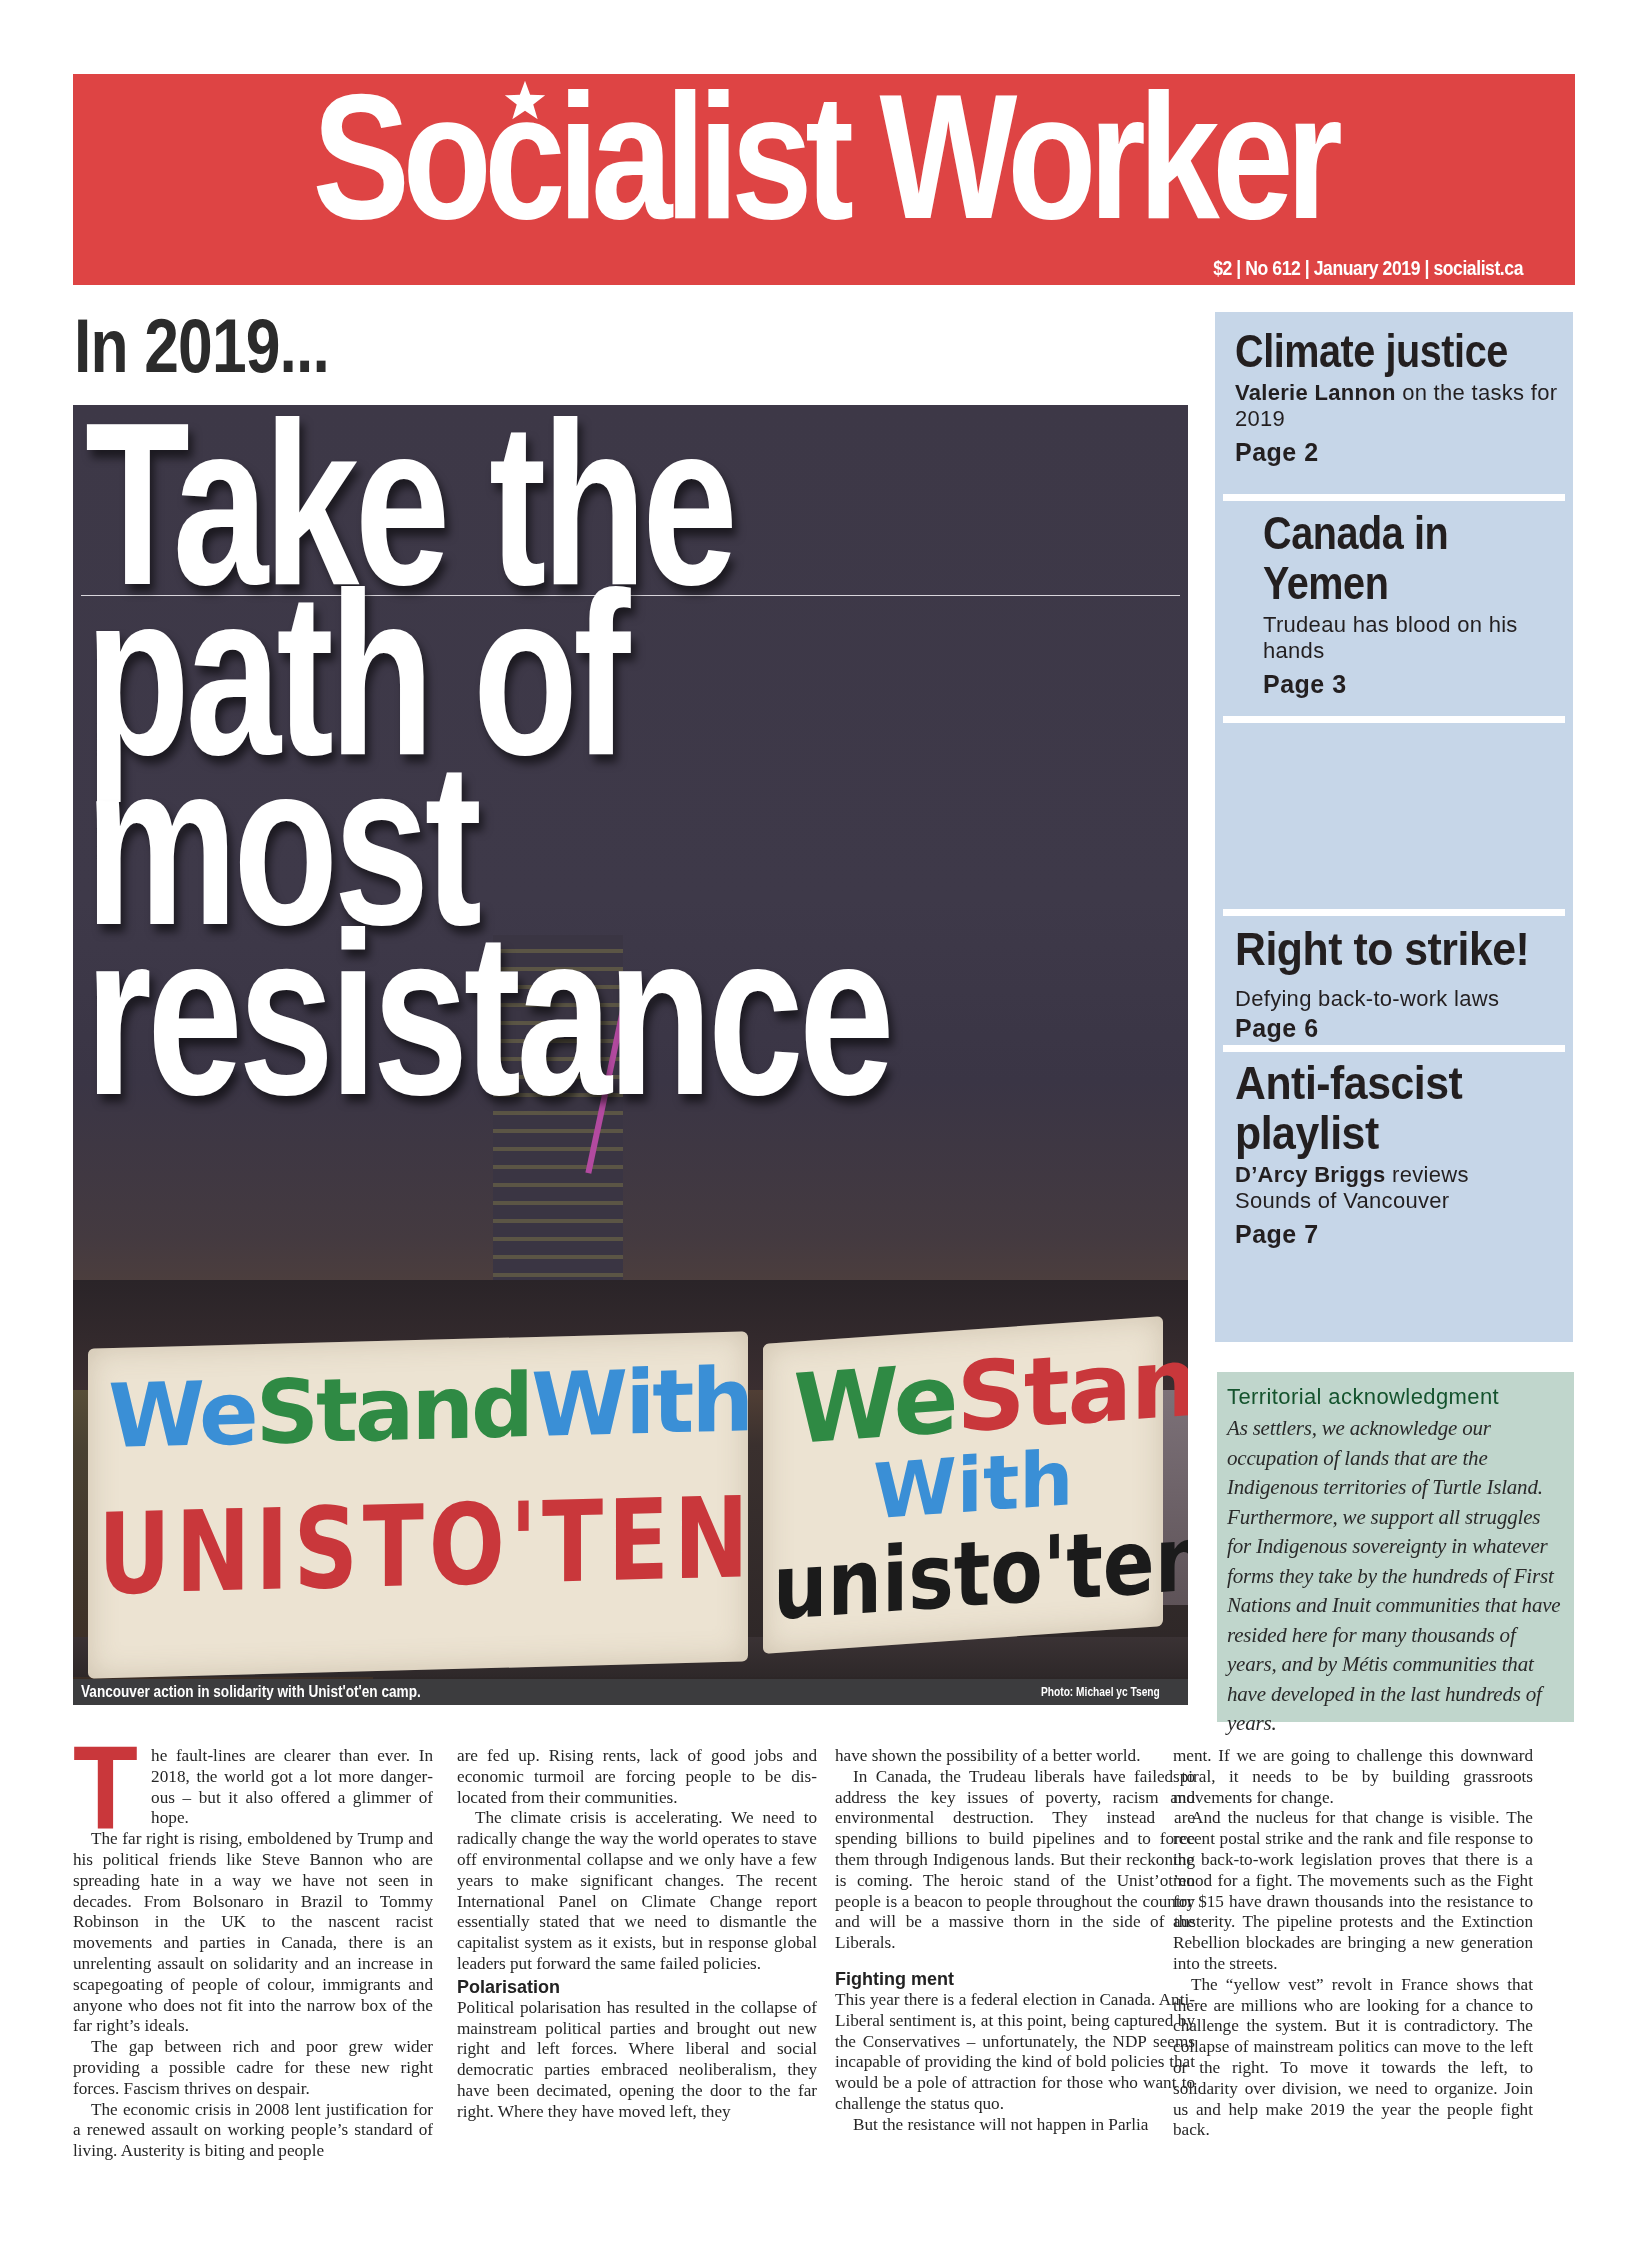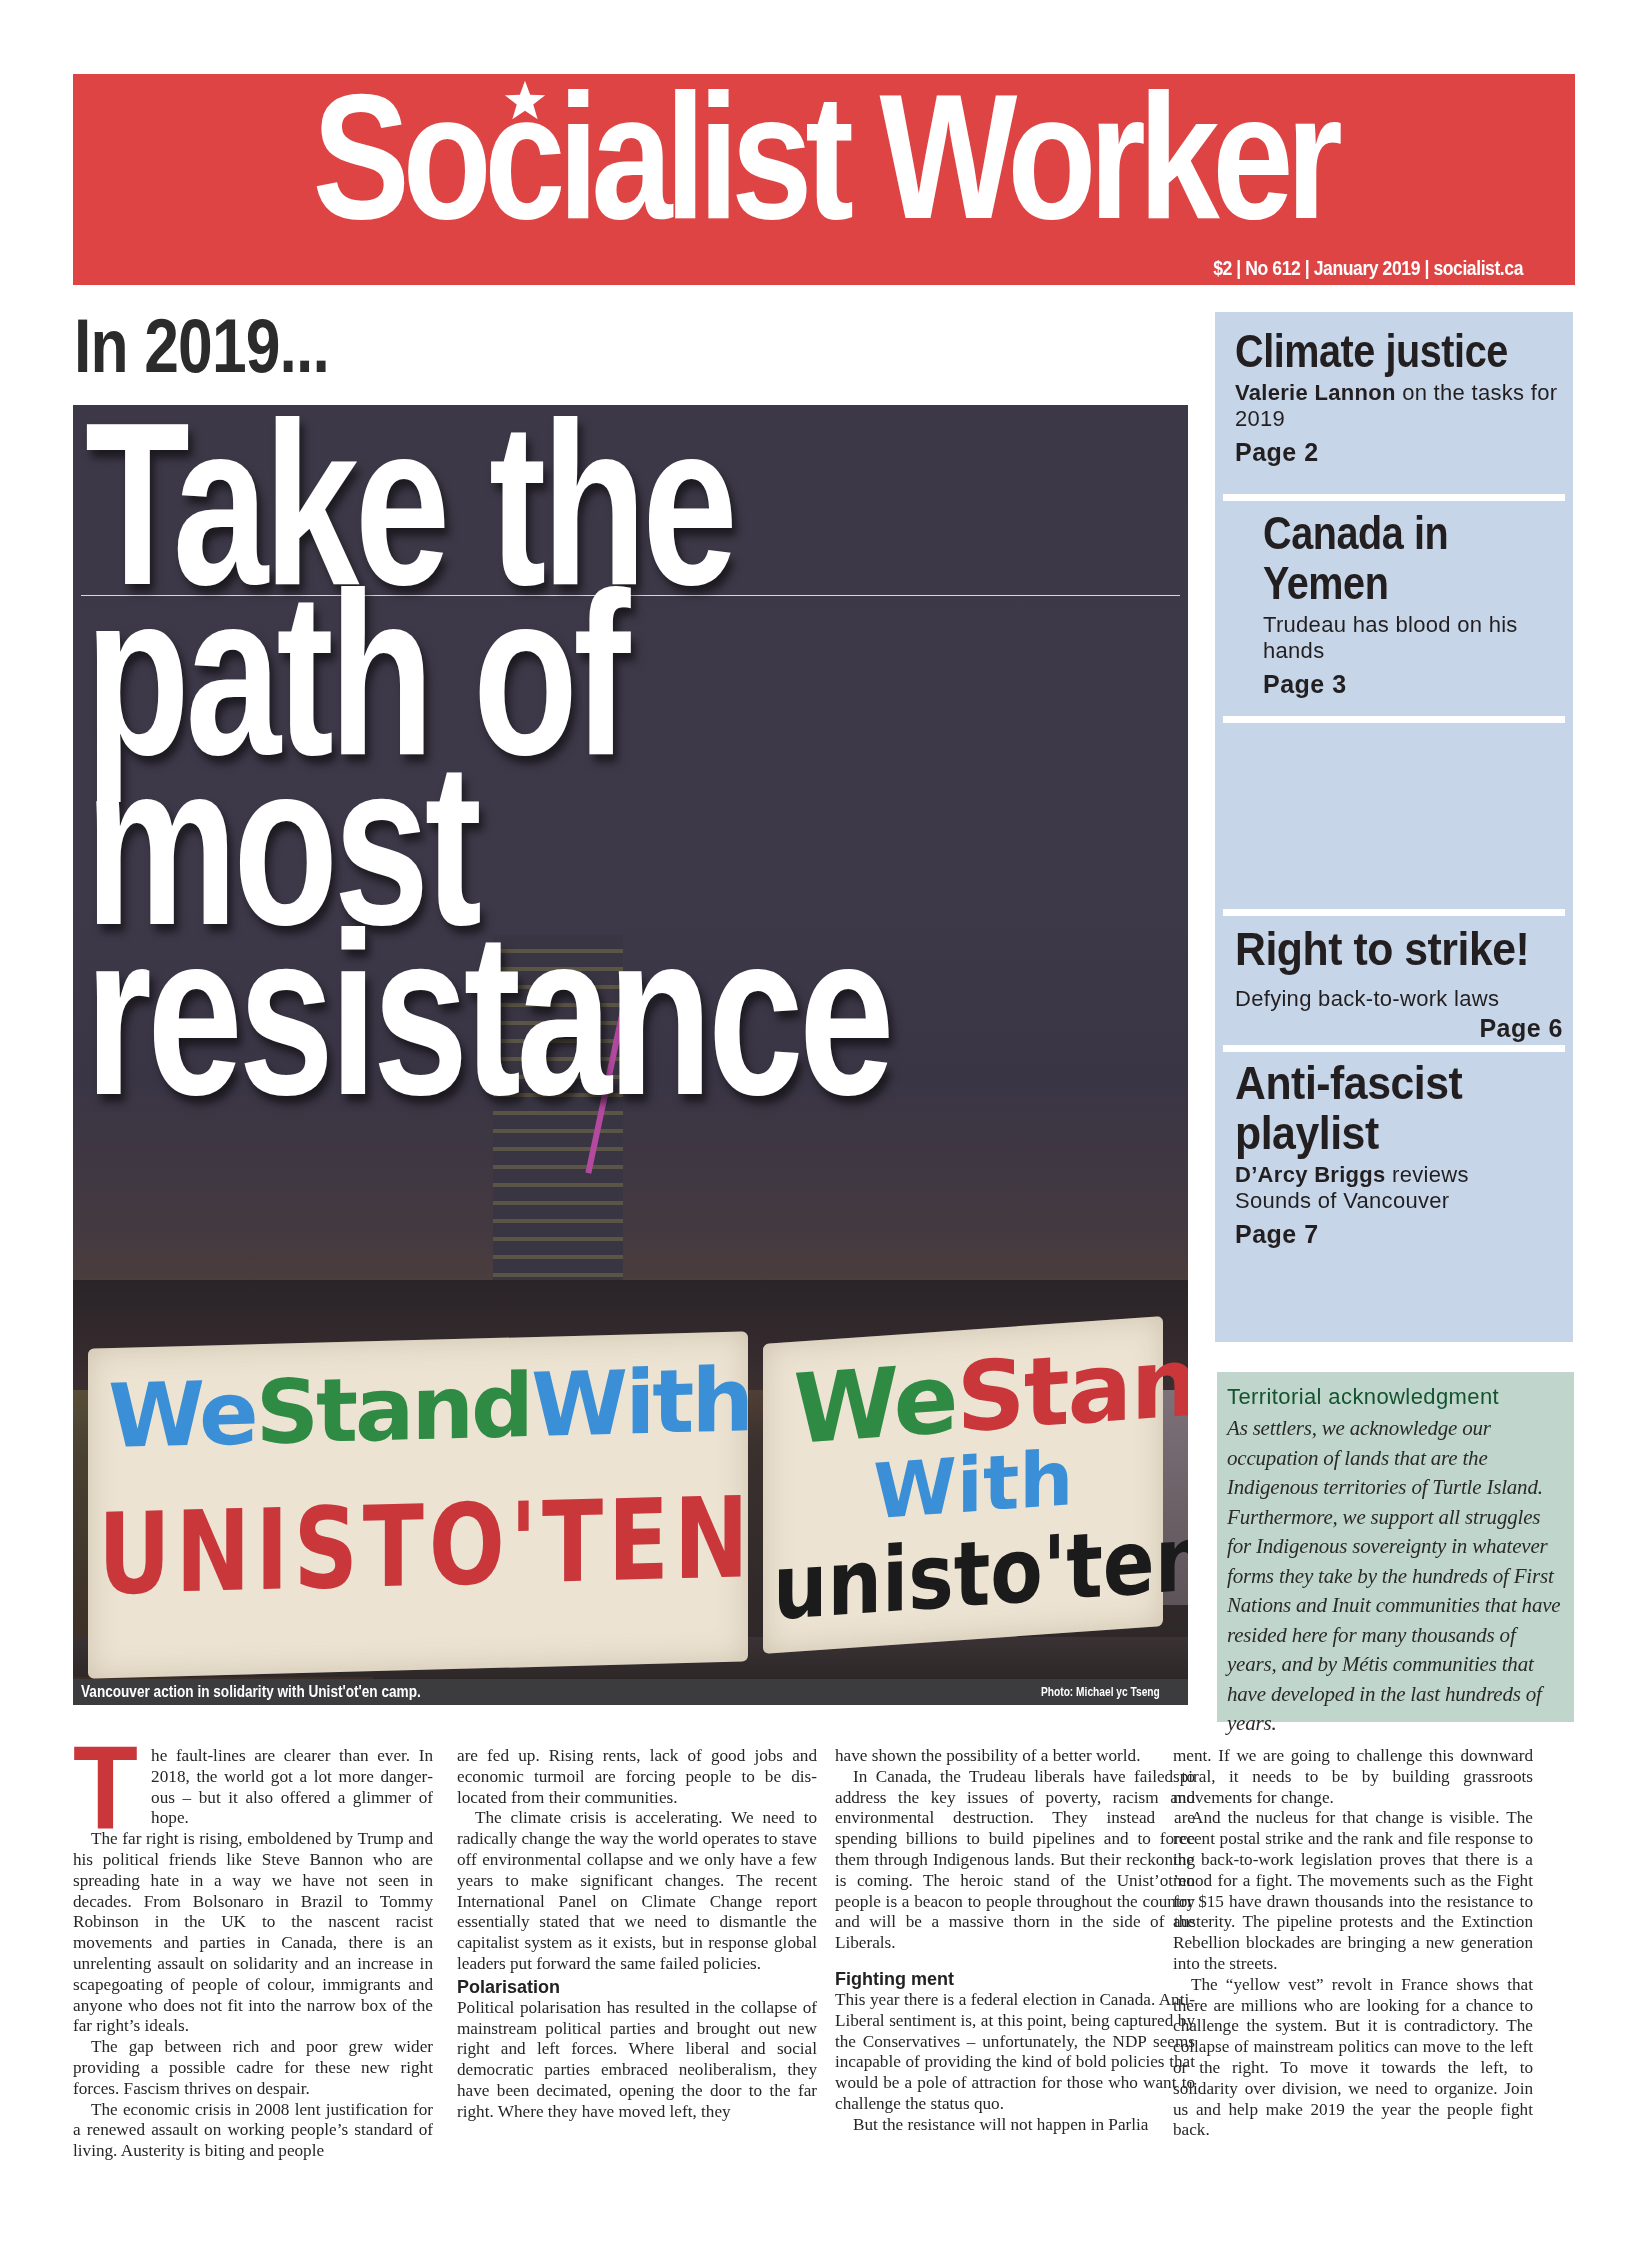--- a/index.html
+++ b/index.html
@@ -221,21 +221,21 @@
     <div class="toc-desc" style="width:260px;">Trudeau has blood on his hands</div>
     <div class="toc-page">Page 3</div>
   </div>
   <div class="toc-divider" style="top:404px;"></div>
 
   <div class="toc-divider" style="top:597px;"></div>
 
   <div class="toc-item" style="top:612px;">
     <div class="toc-title wide">Right to strike!</div>
     <div class="toc-desc" style="margin-top:12px;">Defying back-to-work laws</div>
-    <div class="toc-page" style="margin-top:2px;text-align:right;">Page 6</div>
+    <div class="toc-page" style="margin-top:2px;">Page 6</div>
   </div>
   <div class="toc-divider" style="top:733px;"></div>
 
   <div class="toc-item" style="top:746px;">
     <div class="toc-title wide">
         <div>Anti-fascist</div>
         <div>playlist</div>
       </div>
     <div class="toc-desc" style="width:260px;"><b>D’Arcy Briggs</b> <span>reviews Sounds of Vancouver</span></div>
     <div class="toc-page">Page 7</div>

